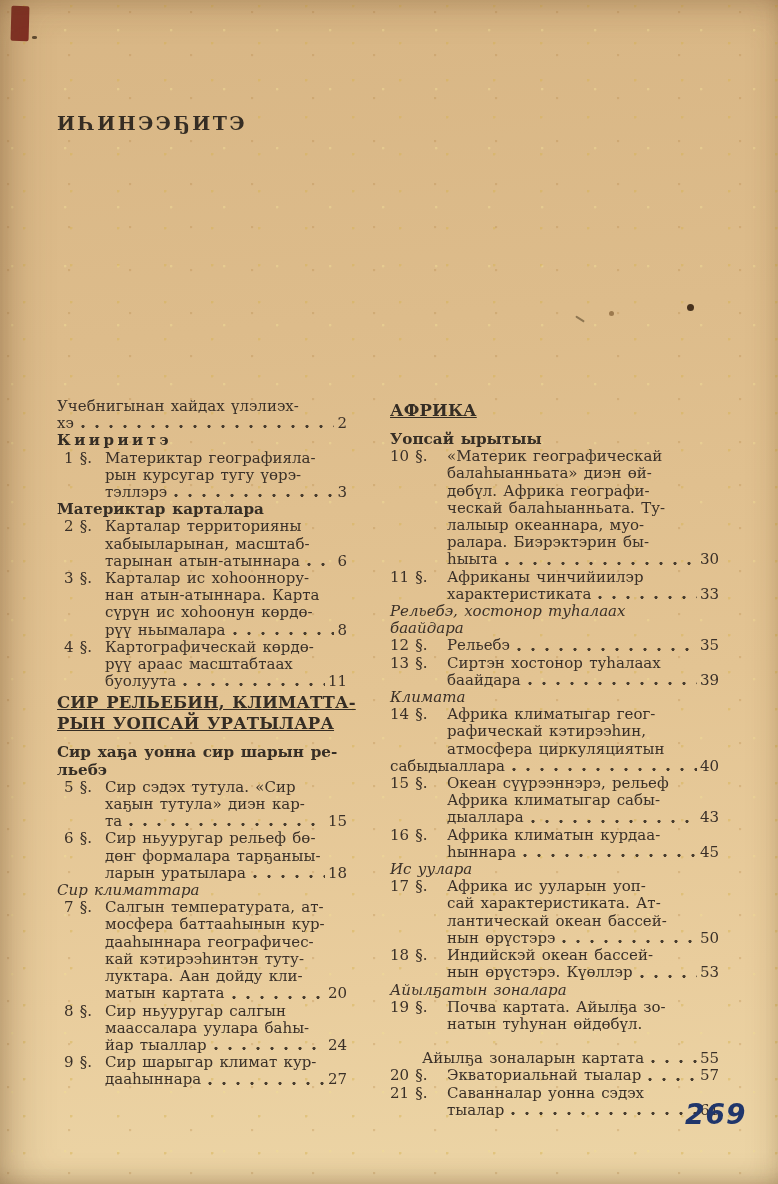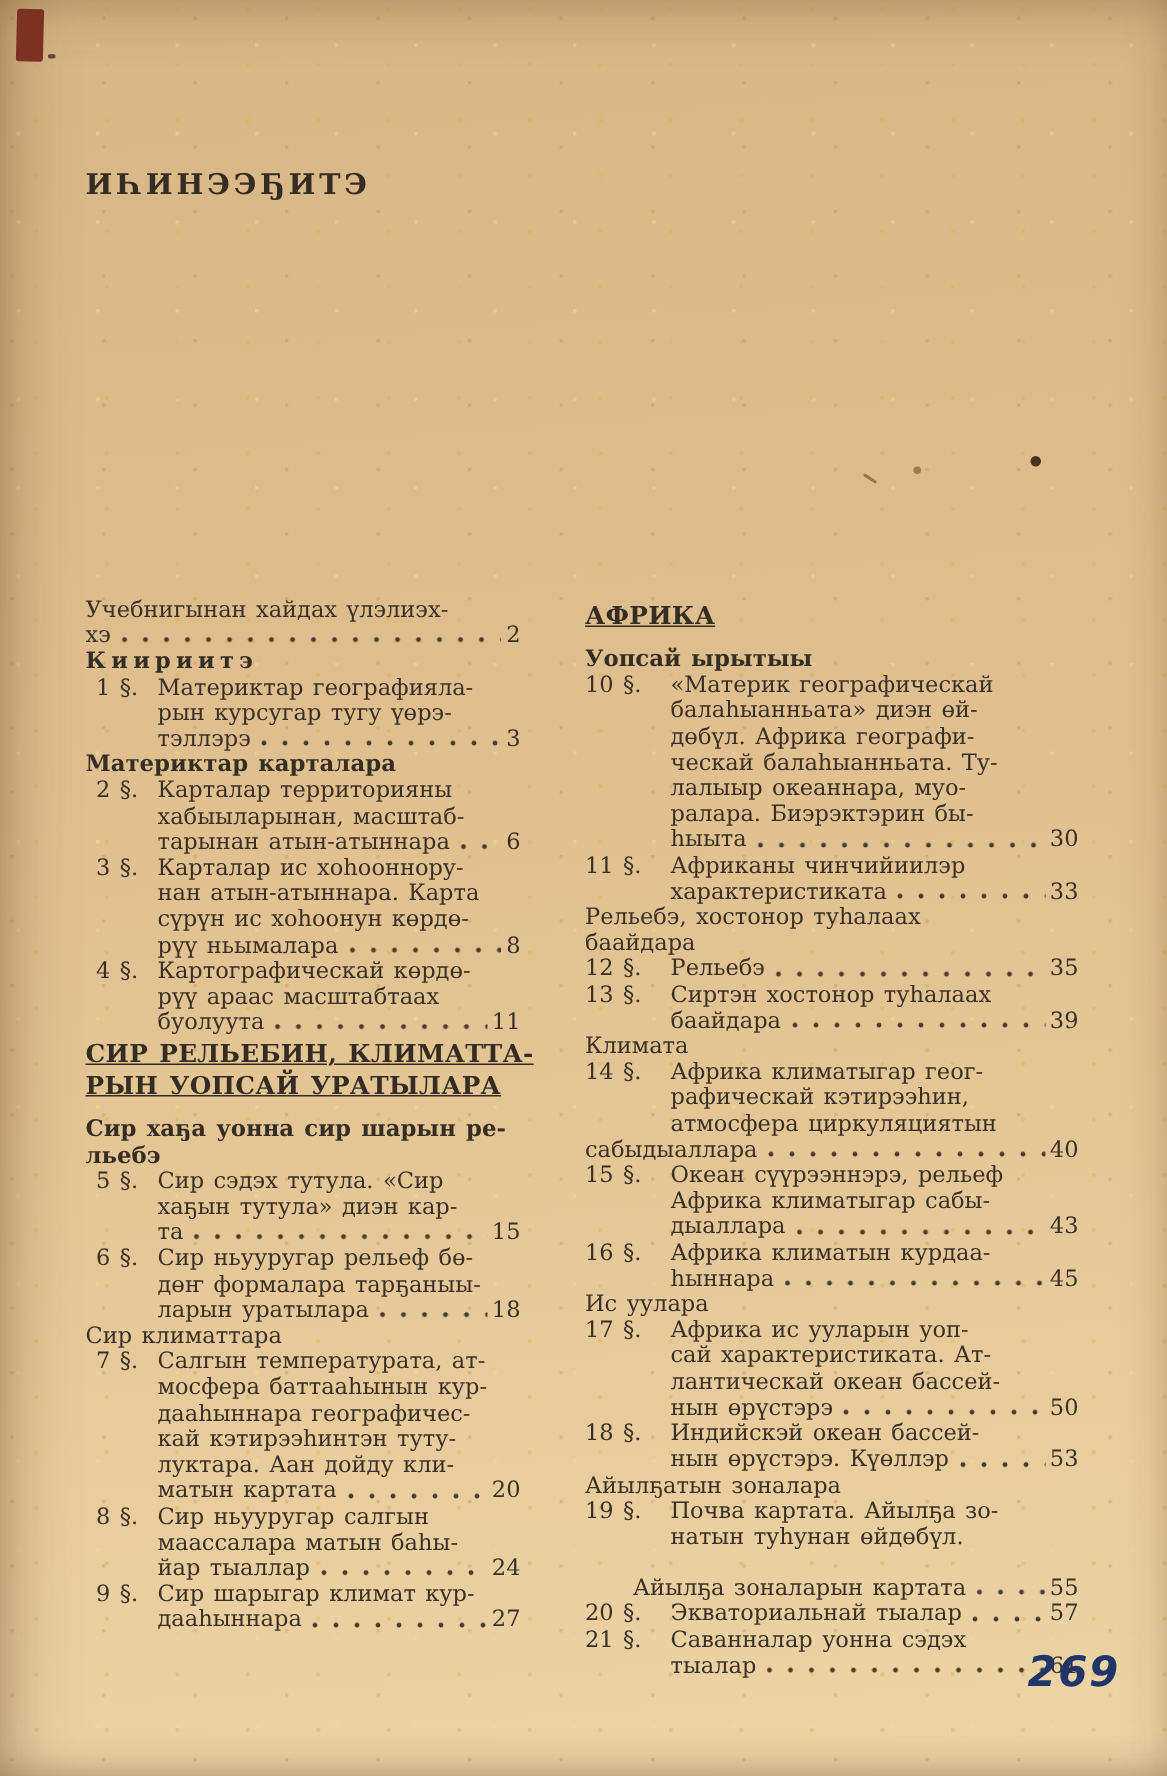--- a/index.html
+++ b/index.html
@@ -51,21 +51,21 @@
   #right-col .num      { left:0; }
   .row.flush { padding-left:0; }
   .row.half  { padding-left:32px;margin-top:17px; }
 
   .entry { margin:0; }
   .entry.caps-head .row { font-weight:bold; font-size:16.5px; line-height:21px; letter-spacing:.2px; color:#352d24;text-decoration:underline; }
   .entry.caps-head { margin:2px 0; }
   .entry.caps-head + .entry.bold-head { margin-top:10px; }
   .entry.bold-head .row { font-weight:bold; font-size:15.2px; color:#362e25; }
   .entry.spaced-head .row { font-weight:bold; letter-spacing:3.5px; color:#362e25; }
-  .entry.italic-head .row { }
+  .entry.italic-head .row { font-style:italic; }
 
   .folio {
     position:absolute; left:685px; top:1098px;
     font-family:"DejaVu Sans", sans-serif;
     font-weight:bold; font-style:italic; font-size:28px;
     letter-spacing:1px; color:#20366b;
   }
   .corner-mark {
     position:absolute; left:11px; top:6px; width:18px; height:35px;
     background:rgba(118,28,24,.88); border-radius:2px; transform:rotate(1.5deg);
@@ -176,21 +176,21 @@
         <div class="row cont"><span class="txt">кай кэтирээһинтэн туту-</span></div>
         <div class="row cont"><span class="txt">луктара. Аан дойду кли-</span></div>
         <div class="row cont lead">
           <span class="txt">матын картата</span>
           <span class="leader"></span>
           <span class="pg">20</span>
         </div>
       </div>
       <div class="entry item">
         <div class="row cont"><span class="num">8 §.</span><span class="txt">Сир ньууругар салгын</span></div>
-        <div class="row cont"><span class="txt">маассалара матын баһы-</span></div>
+        <div class="row cont"><span class="txt">маассалара уулара баһы-</span></div>
         <div class="row cont lead">
           <span class="txt">йар тыаллар</span>
           <span class="leader"></span>
           <span class="pg">24</span>
         </div>
       </div>
       <div class="entry item">
         <div class="row cont"><span class="num">9 §.</span><span class="txt">Сир шарыгар климат кур-</span></div>
         <div class="row cont lead">
           <span class="txt">дааһыннара</span>

